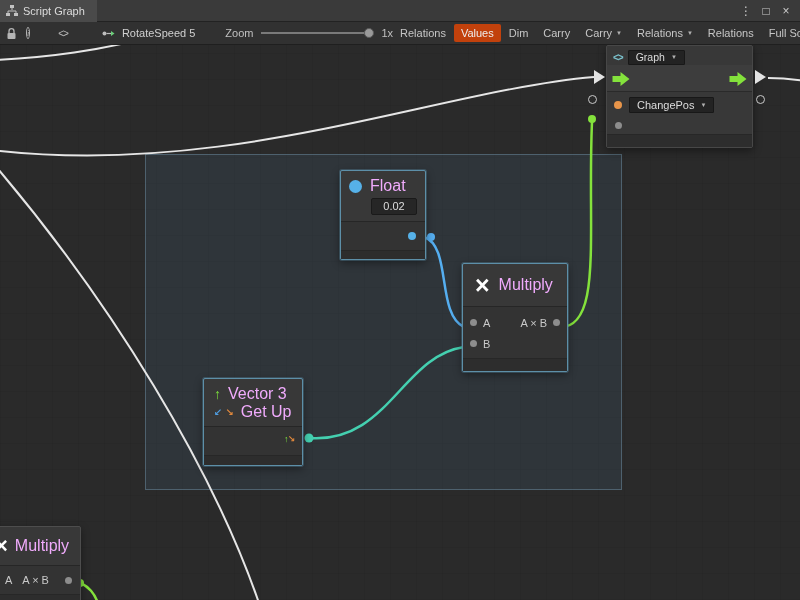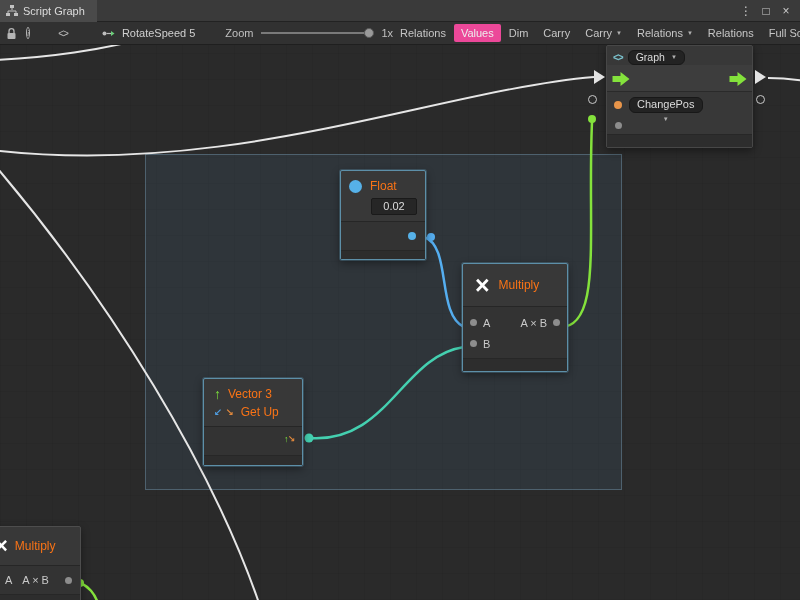--- a/index.html
+++ b/index.html
@@ -27,21 +27,21 @@
   .breadcrumb { display:flex; align-items:center; gap:5px; margin-left:34px; color:#d0d0d0; }
   .zoom-group { display:flex; align-items:center; gap:8px; margin-left:30px; }
   .zoom-label { color:#c0c0c0; }
   .slider { position:relative; width:112px; height:14px; }
   .slider-track { position:absolute; left:0; right:0; top:6px; height:2px; background:#7a7a7a; }
   .slider-handle { position:absolute; top:2px; left:92%; width:10px; height:10px;
     border-radius:50%; background:#9a9a9a; border:1px solid #5a5a5a; }
   .zoom-value { color:#c0c0c0; }
   .tb-buttons { display:flex; align-items:center; gap:1px; margin-left:auto; margin-right:-14px; }
   .tb-btn { padding:3px 7px; border-radius:2px; color:#c6c6c6; display:flex; align-items:center; gap:4px; cursor:default; }
-  .tb-btn.active { background:#ec4899; color:#ededed; }
+  .tb-btn.active { background:#c2410c; color:#ededed; }
   .caret { font-size:6px; color:#b0b0b0; }
 
   
   .canvas { position:absolute; left:0; top:45px; width:800px; height:555px; overflow:hidden;
     background-color:#2a2a2a;
     background-image:
       repeating-linear-gradient(0deg, rgba(0,0,0,.05) 0 1px, transparent 1px 26px),
       repeating-linear-gradient(90deg, rgba(0,0,0,.05) 0 1px, transparent 1px 26px); }
   .selection-rect { position:absolute; left:145px; top:109px; width:477px; height:336px;
     background:rgba(74,104,132,.18); border:1px solid rgba(118,150,175,.45); z-index:0; }
@@ -55,21 +55,21 @@
   .node-divider { height:1px; background:#262626; }
   .node-body { background:#333; position:relative; }
   .node-footer { height:9px; background:#2d2d2d; border-top:1px solid #272727; }
   .dot { width:7px; height:7px; border-radius:50%; background:#8d8d8d; flex:none; }
 
   
   .float-node { left:340px; top:125px; width:86px; }
   .float-head { padding:6px 8px 6px; display:flex; flex-direction:column; }
   .float-row1 { display:flex; align-items:center; gap:8px; height:18px; }
   .float-icon { width:13px; height:13px; border-radius:50%; background:#56b1e8; flex:none; }
-  .node-title { font-size:12px; color:#f97316; }
+  .node-title { font-size:16px; color:#f0abfc; }
   .value-field { align-self:flex-end; margin-top:3px; width:46px; height:17px; line-height:15px;
     background:#262626; border:1px solid #1a1a1a; border-radius:2px; text-align:center;
     color:#dcdcdc; font-size:11px; }
   .float-body { height:28px; }
   .port-blue { position:absolute; right:9px; top:10px; width:8px; height:8px; border-radius:50%; background:#56b1e8; }
 
   
   .multiply-node { left:462px; top:218px; width:106px; }
   .mul-head { display:flex; align-items:center; gap:9px; padding:9px 12px; }
   .x-glyph { font-size:25px; line-height:24px; font-weight:bold; color:#fff; }
@@ -88,28 +88,28 @@
   .vec-body { height:28px; }
   .vec-port-icon { position:absolute; right:8px; top:7px; font-size:9px; letter-spacing:-1px; }
   .vec-port-icon .mini-up { color:#7ce03c; font-weight:bold; }
   .vec-port-icon .mini-dr { color:#e0883c; font-weight:bold; }
   .vec-footer { height:10px; background:#2d2d2d; border-top:1px solid #272727; }
 
   
   .event-node { left:606px; top:0; width:147px; border-color:#474747; }
   .row-graph { height:19px; display:flex; align-items:center; gap:5px; padding:3px 6px 0; }
   .ev-code { font-size:10px; letter-spacing:-1px; color:#7cc4cf; font-weight:bold; }
-  .pill { background:#232323; border:1px solid #181818; border-radius:6px; height:15px;
+  .pill { background:#232323; border:1px solid #181818; border-radius:1px; height:15px;
     display:flex; align-items:center; gap:6px; padding:0 7px; font-size:10.5px; color:#dcdcdc; }
   .row-flow { height:27px; position:relative; background:#3d3d3d; border-bottom:1px solid #2a2a2a; }
   .flow-arrow { position:absolute; top:7px; }
   .flow-arrow.in { left:5px; } .flow-arrow.out { right:5px; }
   .row-target { height:25px; display:flex; align-items:center; gap:7px; padding:0 7px; }
   .dot-orange { width:8px; height:8px; border-radius:50%; background:#e8954a; flex:none; }
-  .pill.target { height:16px; font-size:11px;flex-direction:column; }
+  .pill.target { height:16px; font-size:11px; }
   .row-dot { height:17px; display:flex; align-items:center; padding:0 8px; }
   .ev-footer { height:13px; background:#2d2d2d; border-top:1px solid #272727; }
 
   
   .partial-node { left:-14px; top:481px; width:95px; height:120px; border-color:#4d4d4d; }
   .pm-head { display:flex; align-items:center; gap:7px; padding:8px 8px; }
   .pm-glyph { font-size:22px; line-height:22px; font-weight:bold; color:#fff; }
   .pm-row { display:flex; align-items:center; height:28px; padding:0 8px 0 18px; color:#c9c9c9; background:#333; }
   .pm-row .lbl-out { margin-left:10px; }
 

